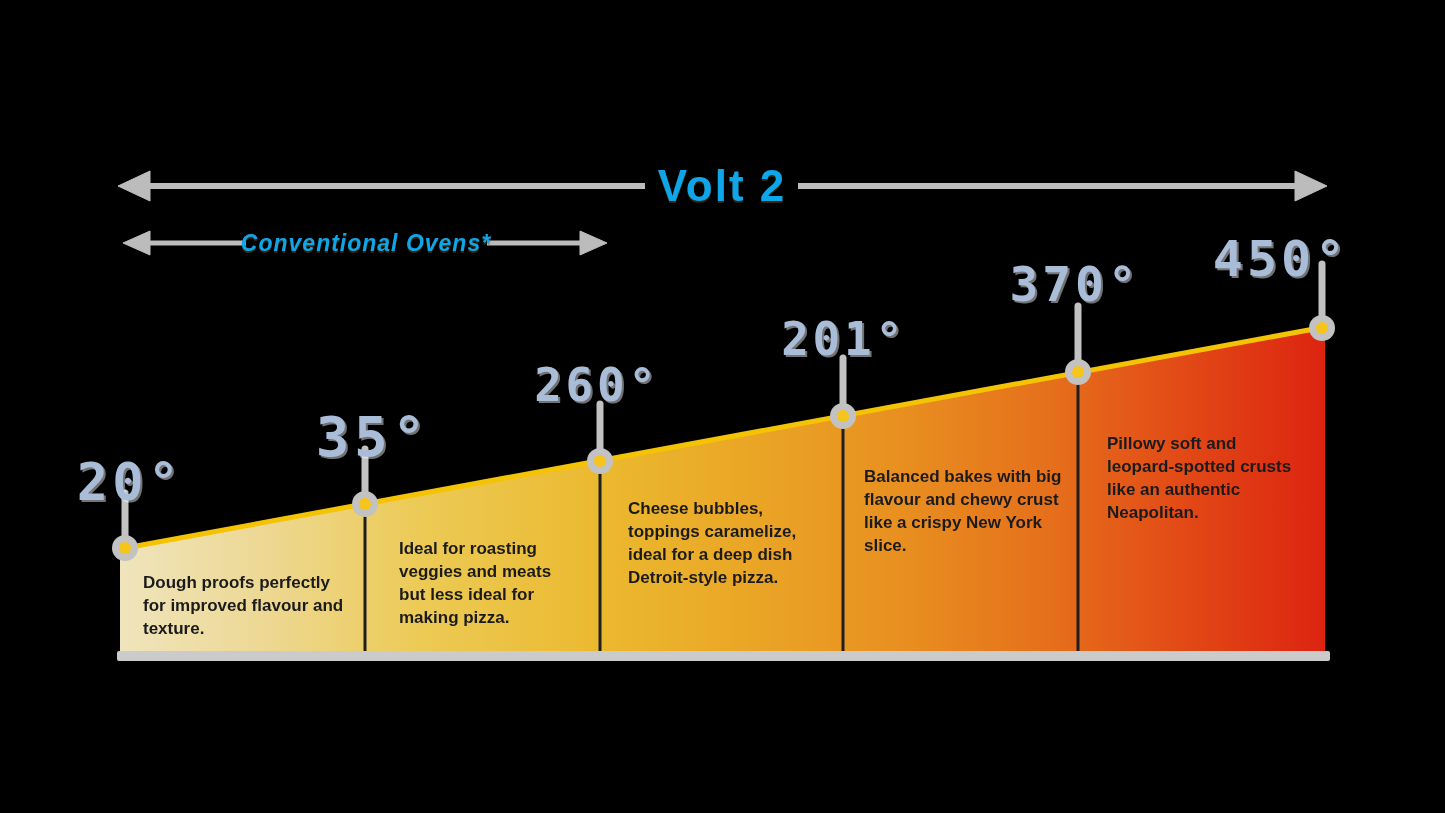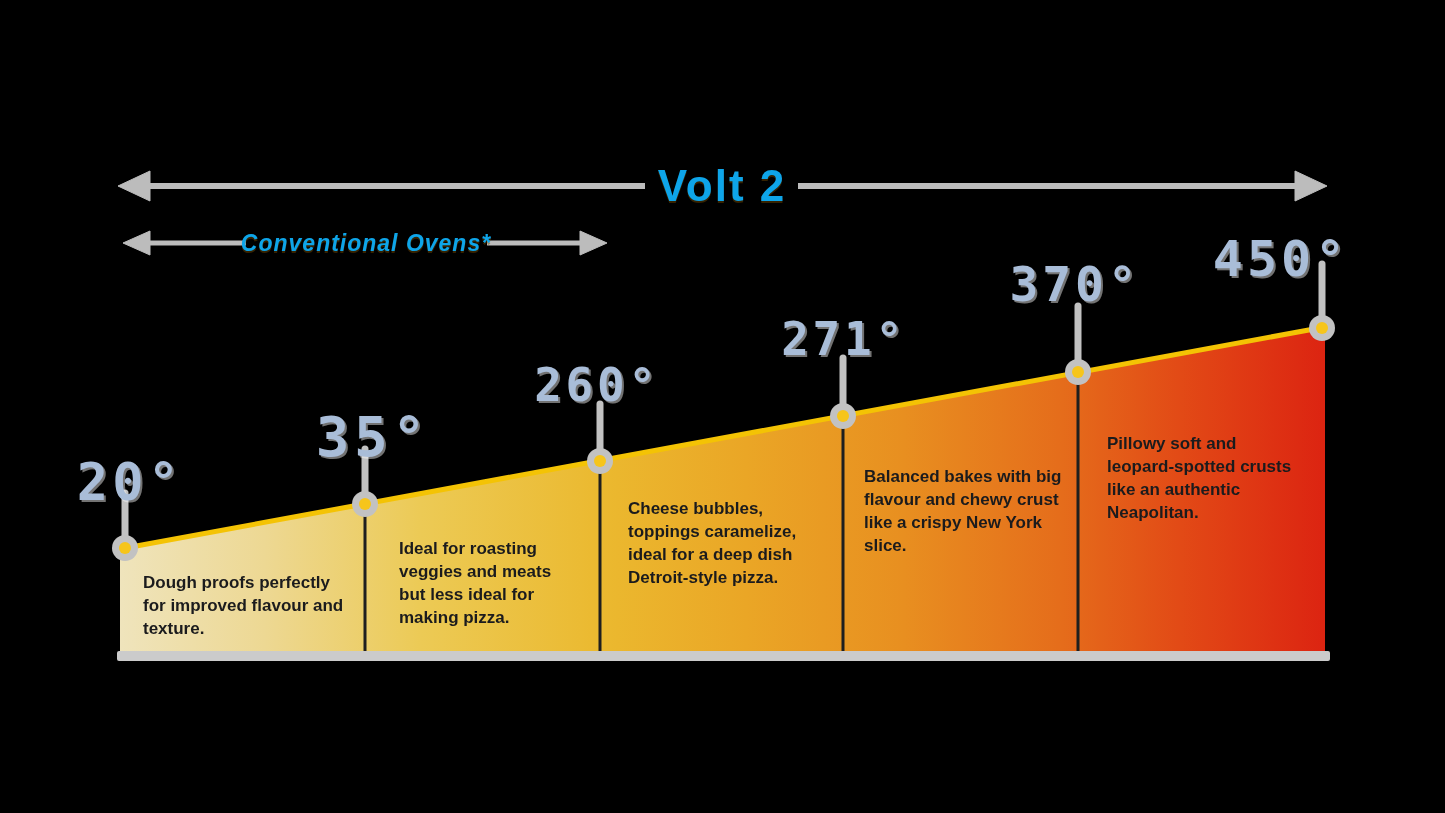--- a/index.html
+++ b/index.html
@@ -125,21 +125,21 @@
         </g>
     </g>
   </svg>
 
   <div id="volt-label" class="gold-label" style="left:722px; top:186px;">Volt 2</div>
   <div id="conv-label" class="gold-label" style="left:366px; top:243px;">Conventional Ovens*</div>
 
   <div class="temp-label" style="left:130px;  top:452px; font-size:52px;">20°</div>
   <div class="temp-label" style="left:373px;  top:404px; font-size:56px;">35°</div>
   <div class="temp-label" style="left:597px;  top:358px; font-size:46px;">260°</div>
-  <div class="temp-label" style="left:844px;  top:312px; font-size:46px;">271°</div>
+  <div class="temp-label" style="left:844px;  top:312px; font-size:46px;">201°</div>
   <div class="temp-label" style="left:1075px; top:256px; font-size:48px;">370°</div>
   <div class="temp-label" style="left:1281px; top:230px; font-size:50px;">450°</div>
 
   <div class="seg-text" style="left:143px;  top:571px; width:212px;">Dough proofs perfectly for improved flavour and texture.</div>
   <div class="seg-text" style="left:399px;  top:537px; width:178px;">Ideal for roasting veggies and meats but less ideal for making pizza.</div>
   <div class="seg-text" style="left:628px;  top:497px; width:196px;">Cheese bubbles, toppings caramelize, ideal for a deep dish Detroit-style pizza.</div>
   <div class="seg-text" style="left:864px;  top:465px; width:202px;">Balanced bakes with big flavour and chewy crust like a crispy New York slice.</div>
   <div class="seg-text" style="left:1107px; top:432px; width:198px;">Pillowy soft and leopard-spotted crusts like an authentic Neapolitan.</div>
 
 </div>

